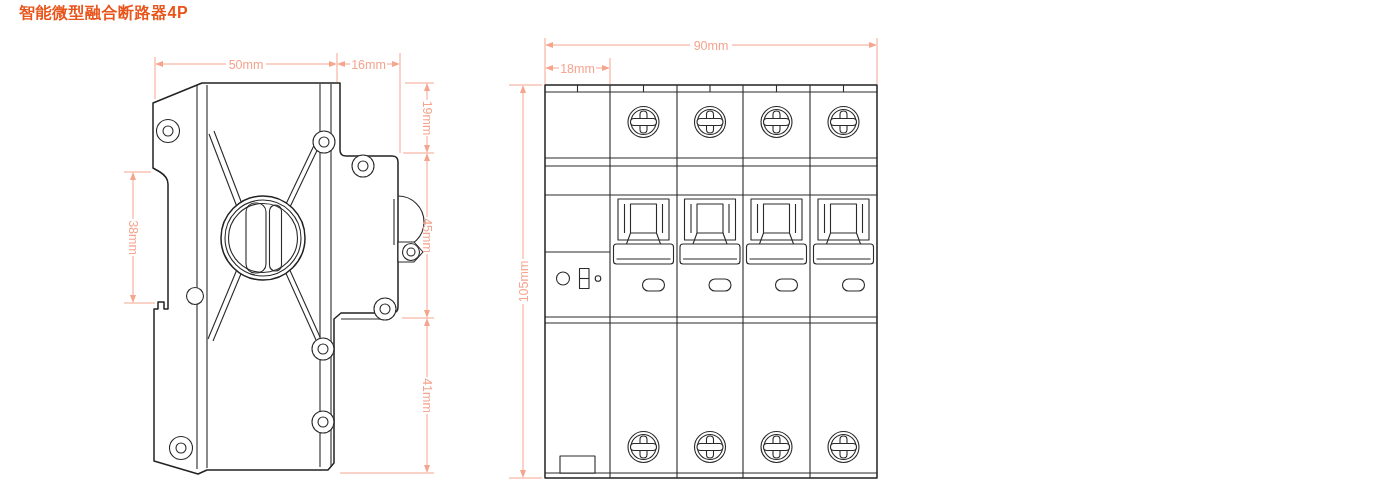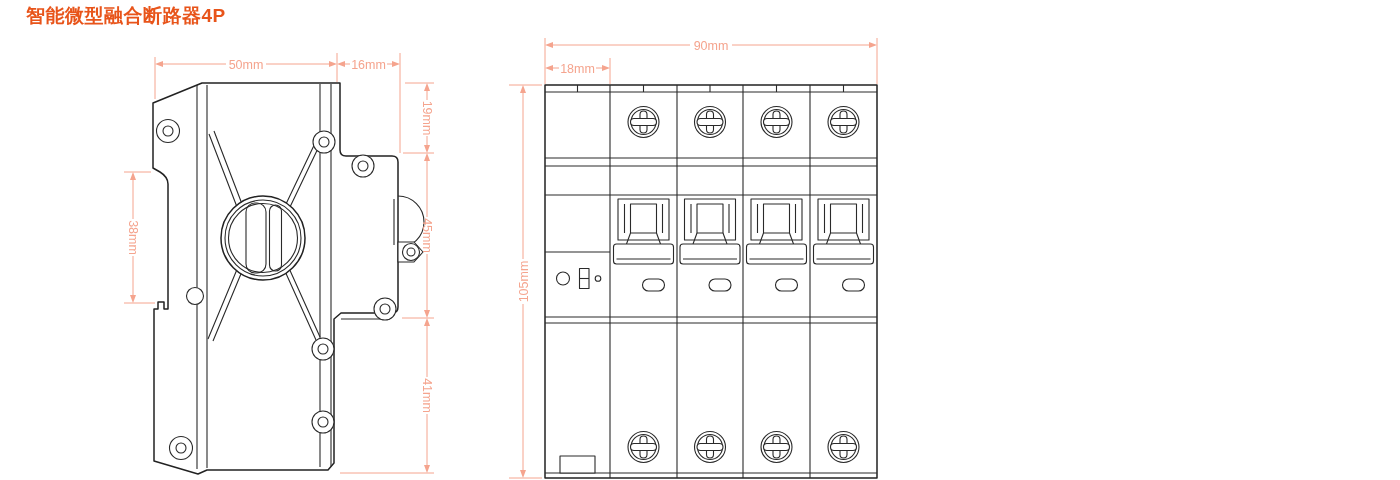--- a/index.html
+++ b/index.html
@@ -1,18 +1,18 @@
 <!DOCTYPE html>
 <html><head>
 <meta charset="utf-8">
 <style>
   html,body{margin:0;padding:0;background:#ffffff;}
   .canvas{position:relative;width:1400px;height:480px;background:#ffffff;overflow:hidden;
           font-family:"Liberation Sans",sans-serif;}
-  .page-title{position:absolute;left:26px;top:3px;font-size:19px;font-weight:bold;
+  .page-title{position:absolute;left:19px;top:3px;font-size:16px;font-weight:bold;
               color:#e8541a;letter-spacing:0.5px;white-space:nowrap;}
   svg{position:absolute;}
   .ln-thin{stroke:#2a2a2a;fill:none;stroke-width:1.1;stroke-linejoin:round;}
   .ln-fill{stroke:#222222;fill:#ffffff;stroke-width:1.5;stroke-linejoin:round;}
   .ln-fill-thin{stroke:#2a2a2a;fill:#ffffff;stroke-width:1.1;stroke-linejoin:round;}
   .dim{stroke:#f5a48e;fill:none;stroke-width:1;}
   .dim-arrow{fill:#f5a48e;stroke:none;}
   .dim-text{fill:#f5a48e;font-family:"Liberation Sans",sans-serif;font-size:12.5px;}
 </style>
 </head>

